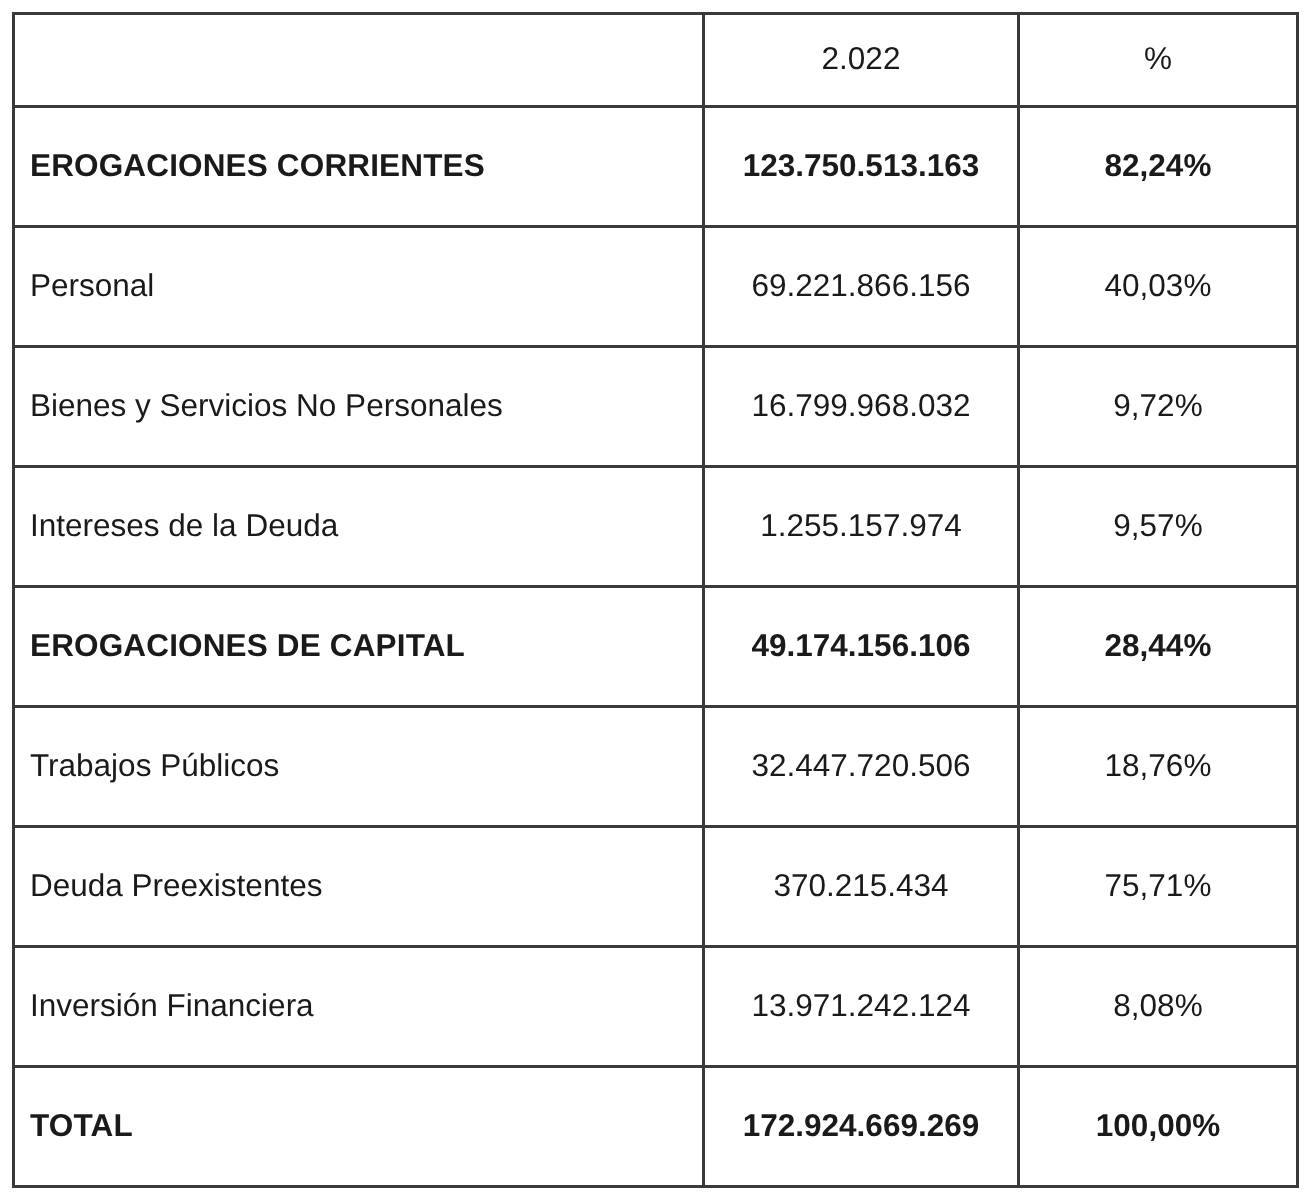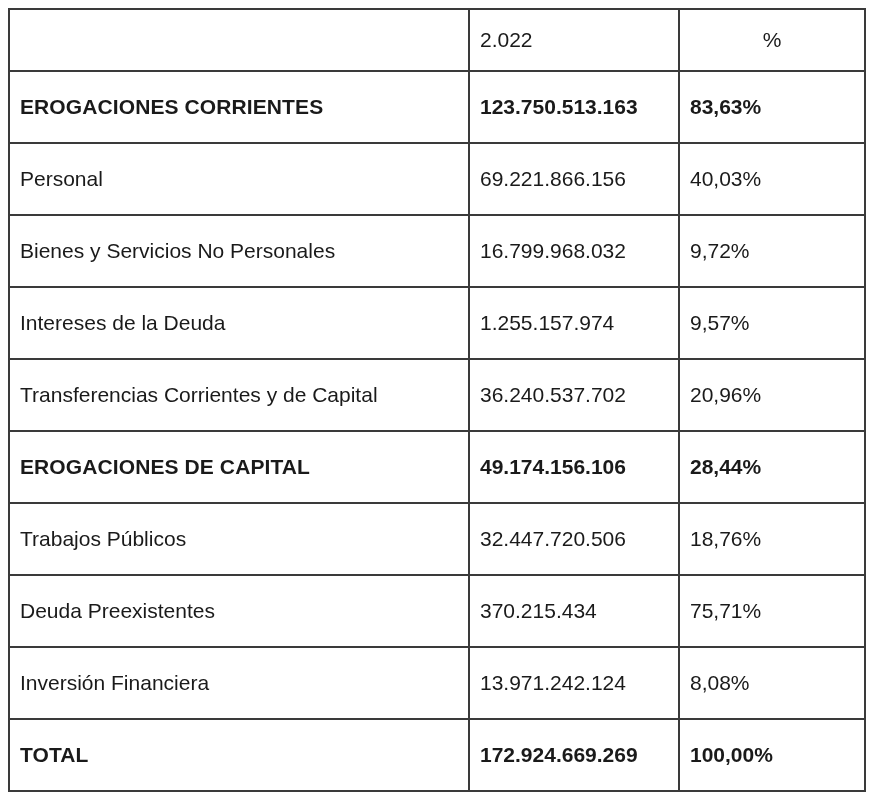--- a/index.html
+++ b/index.html
@@ -45,22 +45,22 @@
     font-size: 21px;
     font-weight: normal;
     line-height: 1.15;
     background: #ffffff;
     white-space: nowrap;
     overflow: hidden;
   }
 
   
   .cell-concept { text-align: left;  padding-left: 11px; }
-  .cell-amount  { text-align: left; padding-right: 12px; }
-  .cell-pct     { }
+  .cell-amount  { text-align: center; padding-right: 12px; }
+  .cell-pct     { text-align: center; }
 
   
   thead th {
     font-weight: bold;
     text-align: center;
     font-size: 21px;
   }
   thead th.cell-concept { text-align: left; }
 
   
@@ -85,41 +85,36 @@
       <tr>
         <th class="cell-concept"></th>
         <th class="cell-amount cell-pct">2.022</th>
         <th class="cell-pct">%</th>
       </tr>
     </thead>
     <tbody id="table-body">
         <tr class="row-emphasis">
           <td class="cell-concept">EROGACIONES CORRIENTES</td>
           <td class="cell-amount">123.750.513.163</td>
-          <td class="cell-pct">83,63%</td>
+          <td class="cell-pct">82,24%</td>
         </tr>
         <tr>
           <td class="cell-concept">Personal</td>
           <td class="cell-amount">69.221.866.156</td>
           <td class="cell-pct">40,03%</td>
         </tr>
         <tr>
           <td class="cell-concept">Bienes y Servicios No Personales</td>
           <td class="cell-amount">16.799.968.032</td>
           <td class="cell-pct">9,72%</td>
         </tr>
         <tr>
           <td class="cell-concept">Intereses de la Deuda</td>
           <td class="cell-amount">1.255.157.974</td>
           <td class="cell-pct">9,57%</td>
-        </tr>
-        <tr>
-          <td class="cell-concept">Transferencias Corrientes y de Capital</td>
-          <td class="cell-amount">36.240.537.702</td>
-          <td class="cell-pct">20,96%</td>
         </tr>
         <tr class="row-emphasis">
           <td class="cell-concept">EROGACIONES DE CAPITAL</td>
           <td class="cell-amount">49.174.156.106</td>
           <td class="cell-pct">28,44%</td>
         </tr>
         <tr>
           <td class="cell-concept">Trabajos Públicos</td>
           <td class="cell-amount">32.447.720.506</td>
           <td class="cell-pct">18,76%</td>

